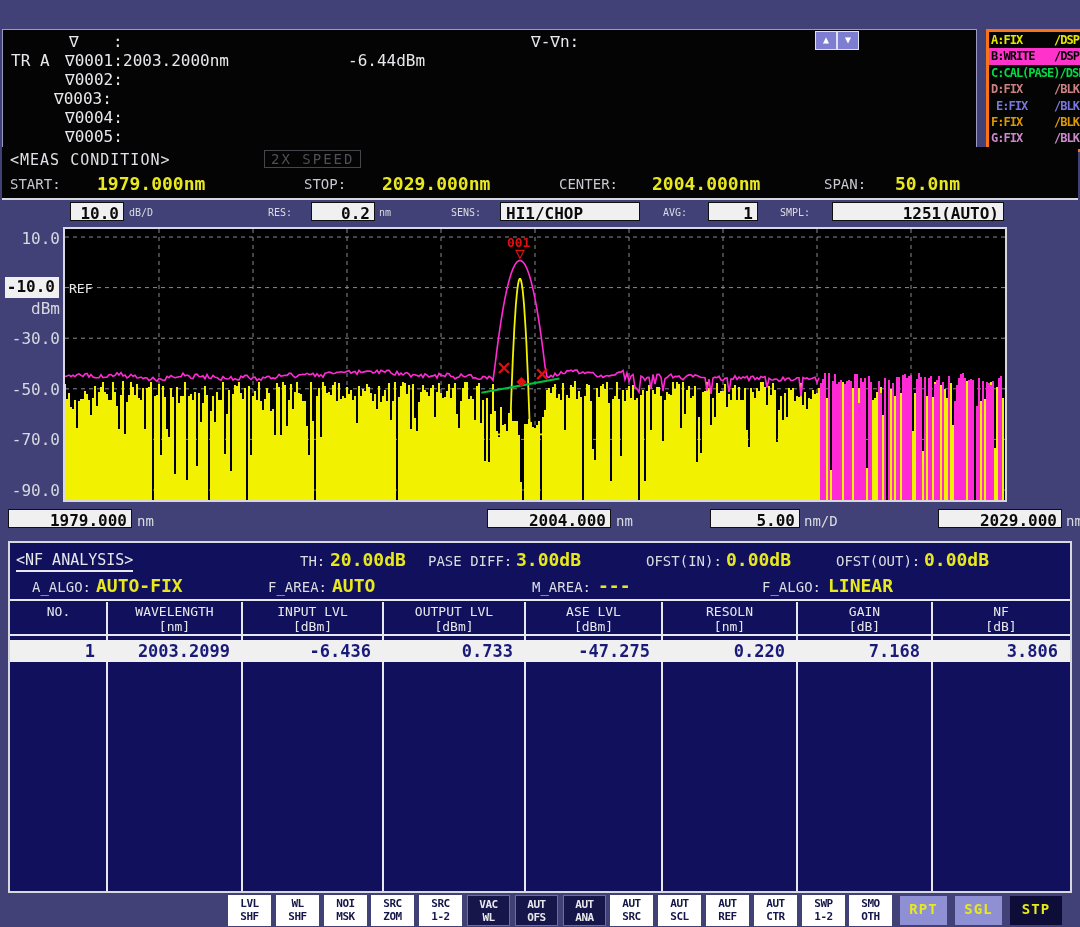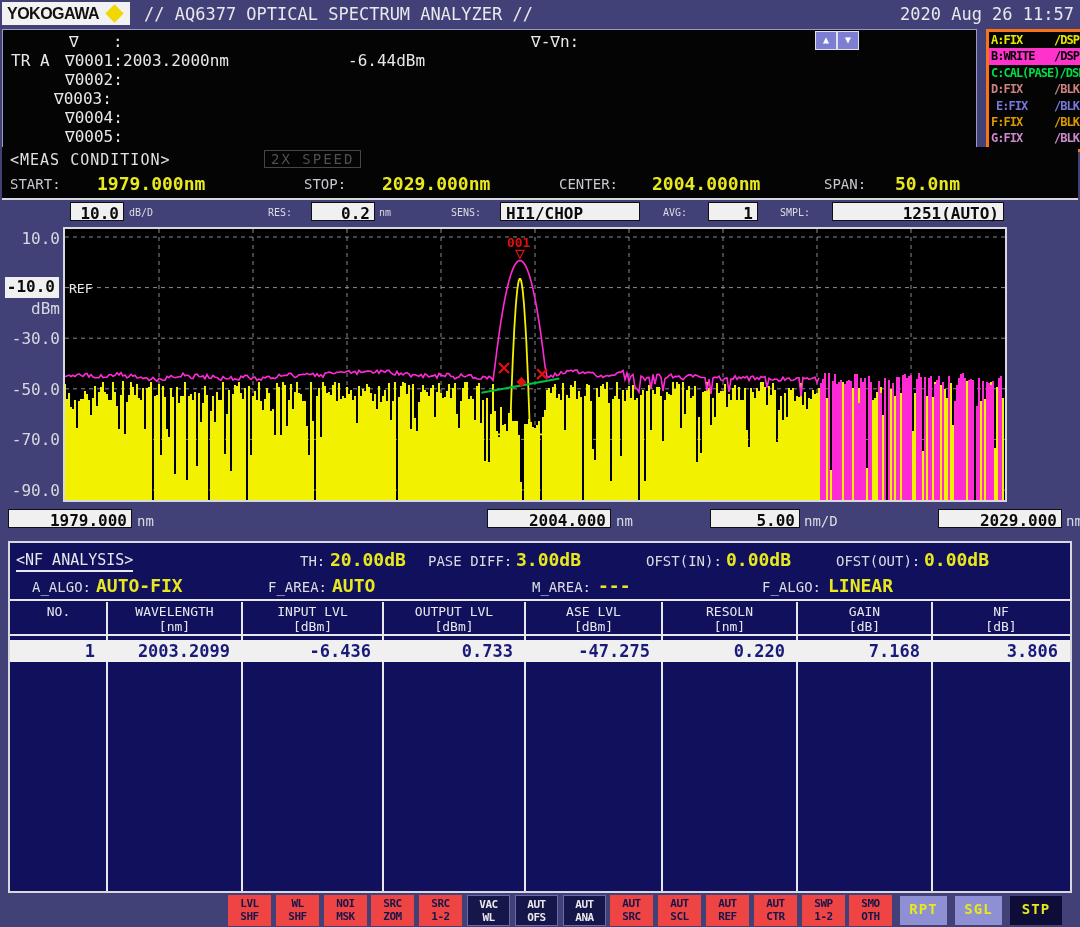--- a/index.html
+++ b/index.html
@@ -58,21 +58,21 @@
   .nf-sep{position:absolute;left:0;top:56px;width:1060px;height:2px;background:#e8e8ec;}
   .col-line{position:absolute;top:59px;width:2px;height:289px;background:#e8e8ec;}
   .th-cell{position:absolute;top:61px;text-align:center;font-size:13px;line-height:15px;color:#e8e8ec;}
   .th-underline{position:absolute;left:0;top:91px;width:1060px;height:2px;background:#e8e8ec;}
   .datarow{position:absolute;left:0;top:97px;width:1060px;height:22px;background:#f0f0f0;}
   .td-cell{position:absolute;top:1px;text-align:right;font-size:17px;font-weight:bold;color:#1a1a7a;box-sizing:border-box;padding-right:12px;}
   
   .softbar{position:absolute;left:0;top:894px;width:1080px;height:33px;}
   .skey{position:absolute;top:1px;width:43px;height:31px;text-align:center;font-size:11px;font-weight:bold;
     line-height:13px;padding-top:2px;box-sizing:border-box;letter-spacing:-0.5px;cursor:pointer;}
-  .skey.light{background:#ef4444;color:#16164a;}
+  .skey.light{background:#ffffff;color:#16164a;}
   .skey.dark{background:#16164a;color:#e8e8ec;border:1px solid #6a6ab0;}
   .rkey{position:absolute;top:2px;height:29px;text-align:center;font-size:14px;font-weight:bold;
     line-height:27px;letter-spacing:1px;cursor:pointer;}
   .rkey.light-yellow{background:#8f8fd4;color:#e8e81e;}
   .rkey.dark-yellow{background:#0d0d38;color:#e8e81e;}
   
   .wm{position:absolute;left:662px;top:845px;display:flex;align-items:center;z-index:20;}
   .wm-icon{position:relative;width:58px;height:50px;flex:none;}
   .wm-b1{position:absolute;left:2px;top:4px;width:34px;height:29px;background:#eceff1;border-radius:50% 50% 48% 52%;}
   .wm-b2{position:absolute;left:26px;top:20px;width:27px;height:24px;background:#eceff1;border-radius:50%;}
@@ -80,28 +80,20 @@
   .wm-tail1{position:absolute;left:8px;top:30px;width:8px;height:8px;background:#eceff1;transform:rotate(20deg);}
   .wm-tail2{position:absolute;left:30px;top:41px;width:7px;height:7px;background:#eceff1;transform:rotate(-15deg);}
   .wm-text{font-family:"Liberation Sans","DejaVu Sans",sans-serif;font-size:29px;color:#f2f2f4;
     letter-spacing:1px;white-space:nowrap;}
 </style>
 </head>
 <body>
 
 <div class="screen">
 
-  <div class="hdr">
-    <div class="logo">
-      <span class="logo-text">YOKOGAWA</span>
-      <span class="logo-diamond"></span>
-    </div>
-    <span class="hdr-title">// AQ6377 OPTICAL SPECTRUM ANALYZER //</span>
-    <span class="hdr-date">2020 Aug 26 11:57</span>
-  </div>
 
   <div class="mkpanel">
     <div class="mkrow" style="top:2px;">
       <span style="left:66px;">∇</span>
       <span style="left:110px;">:</span>
       <span style="left:528px;">∇-∇n:</span>
     </div>
     <div id="marker-rows">
         <div class="mkrow" style="top: 21px;">
           <span style="left: 8px;">TR A</span>

